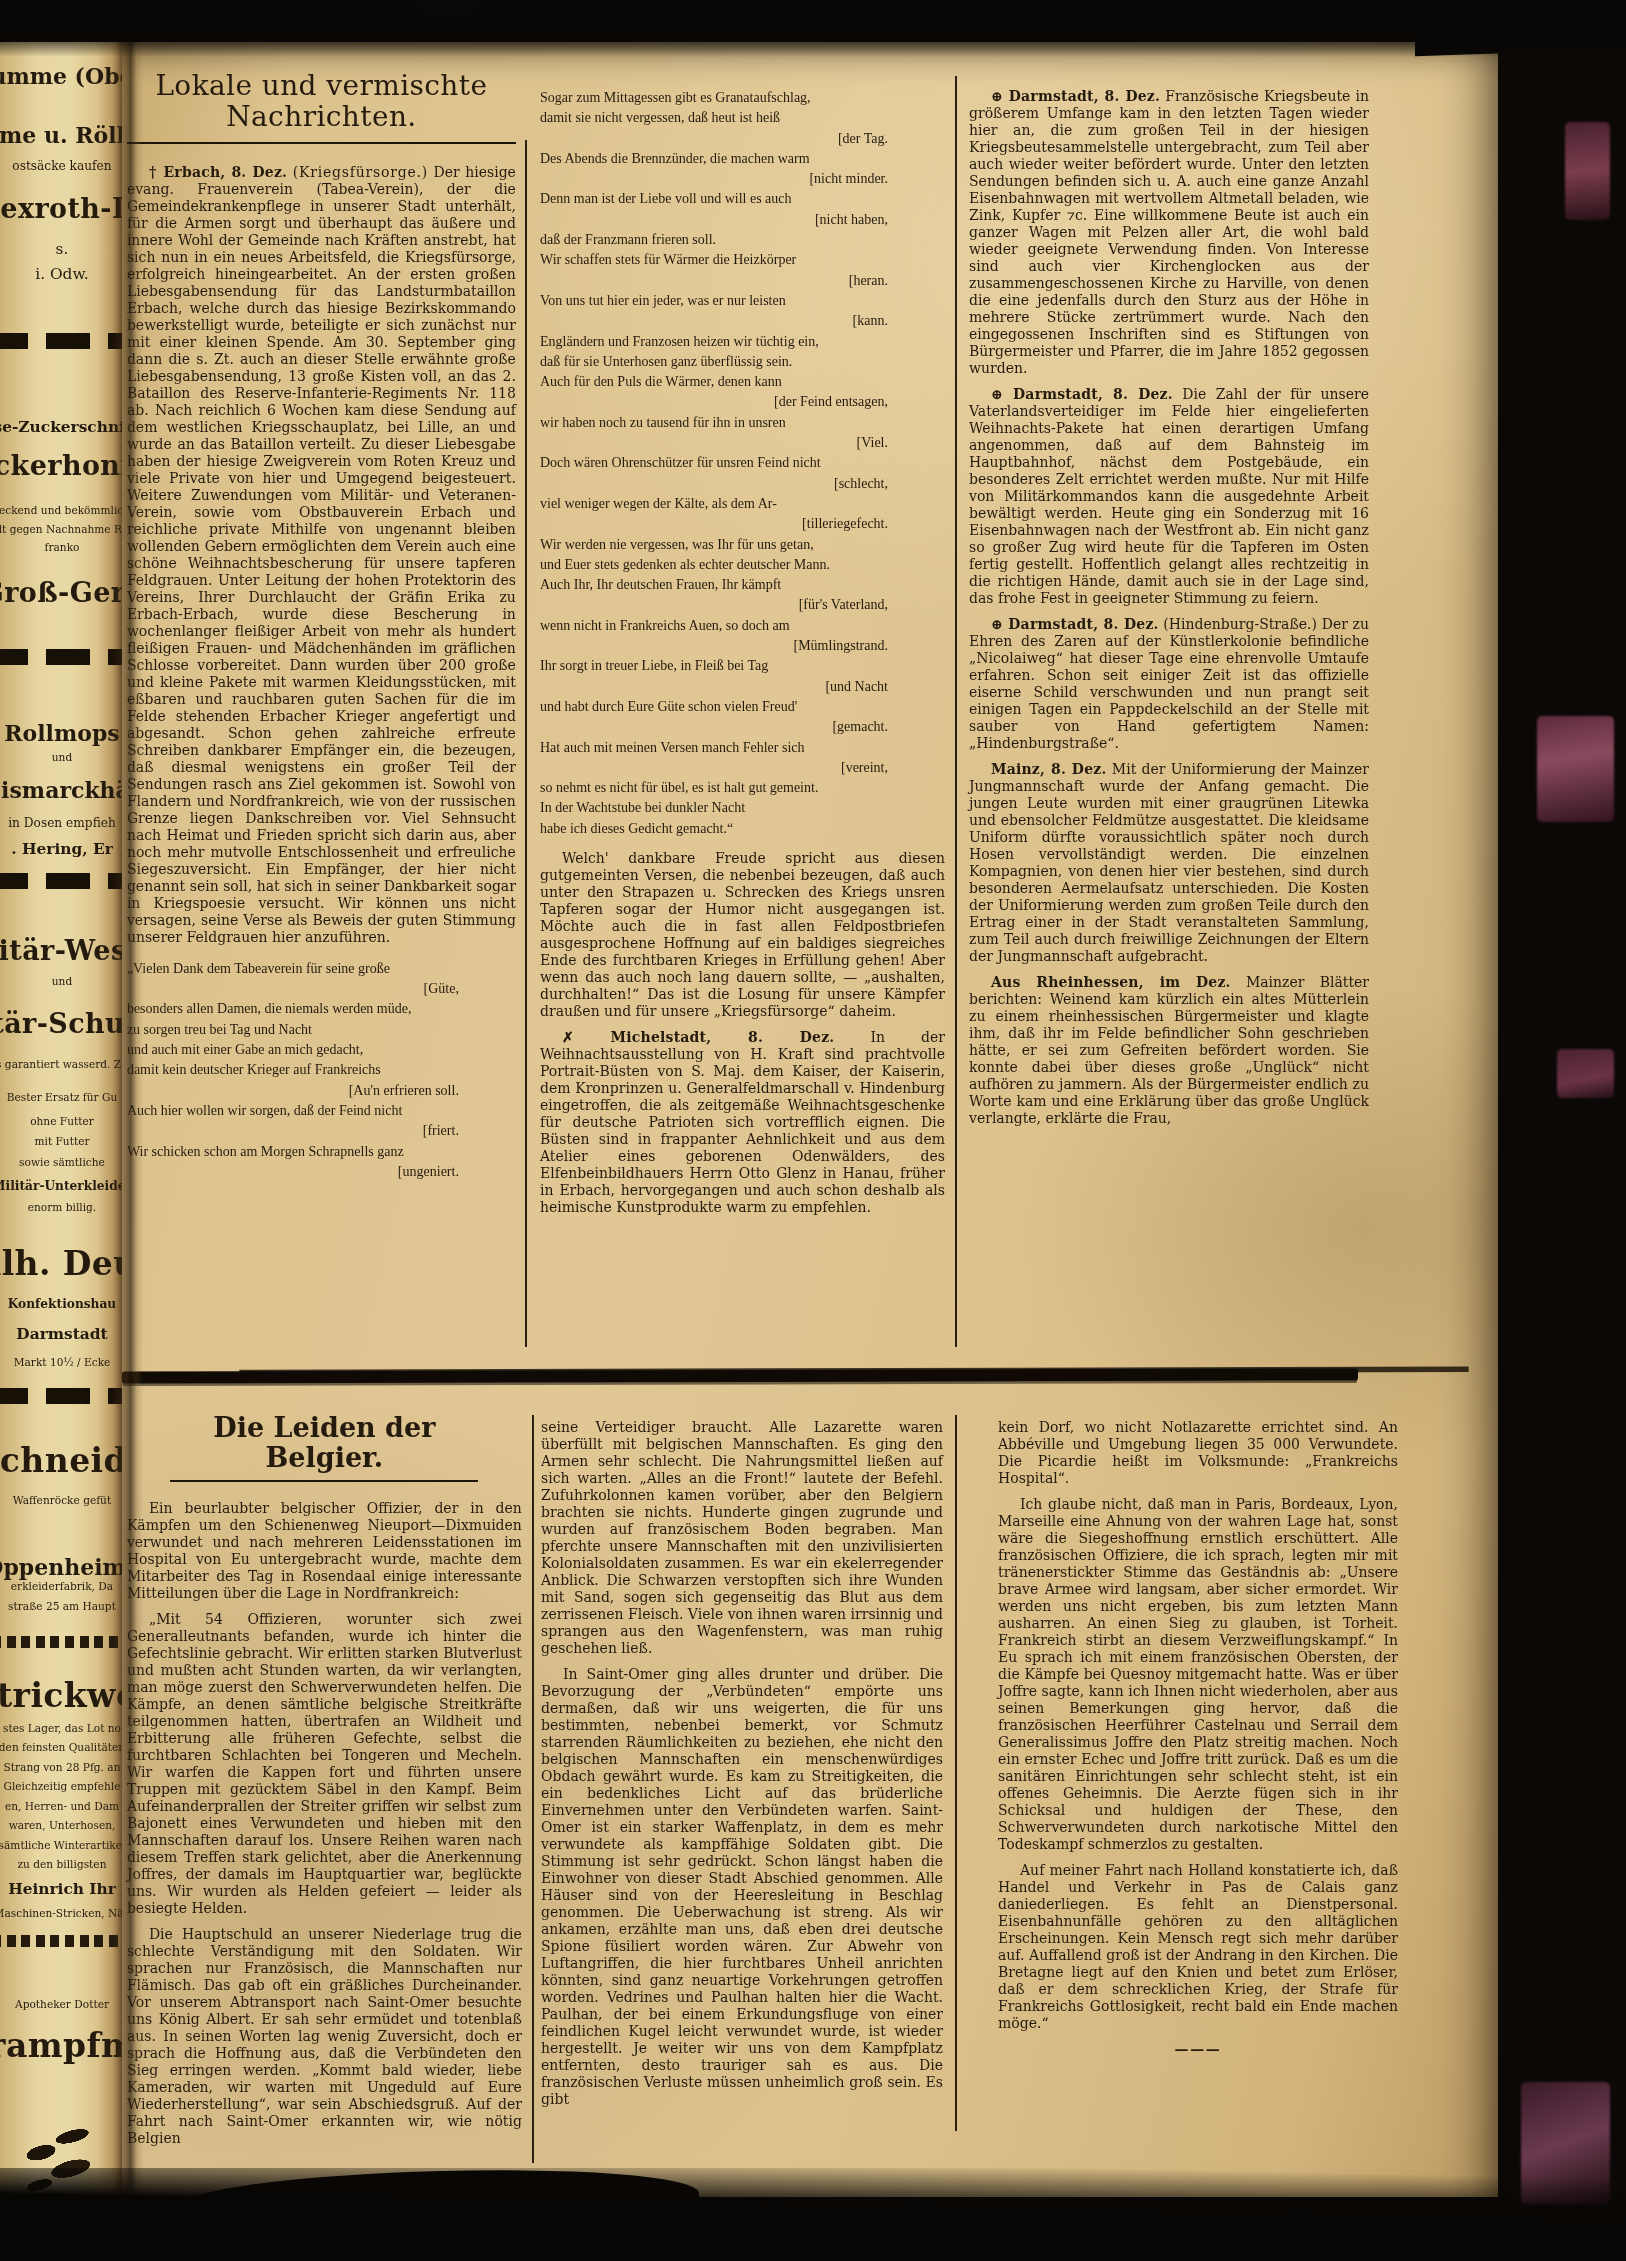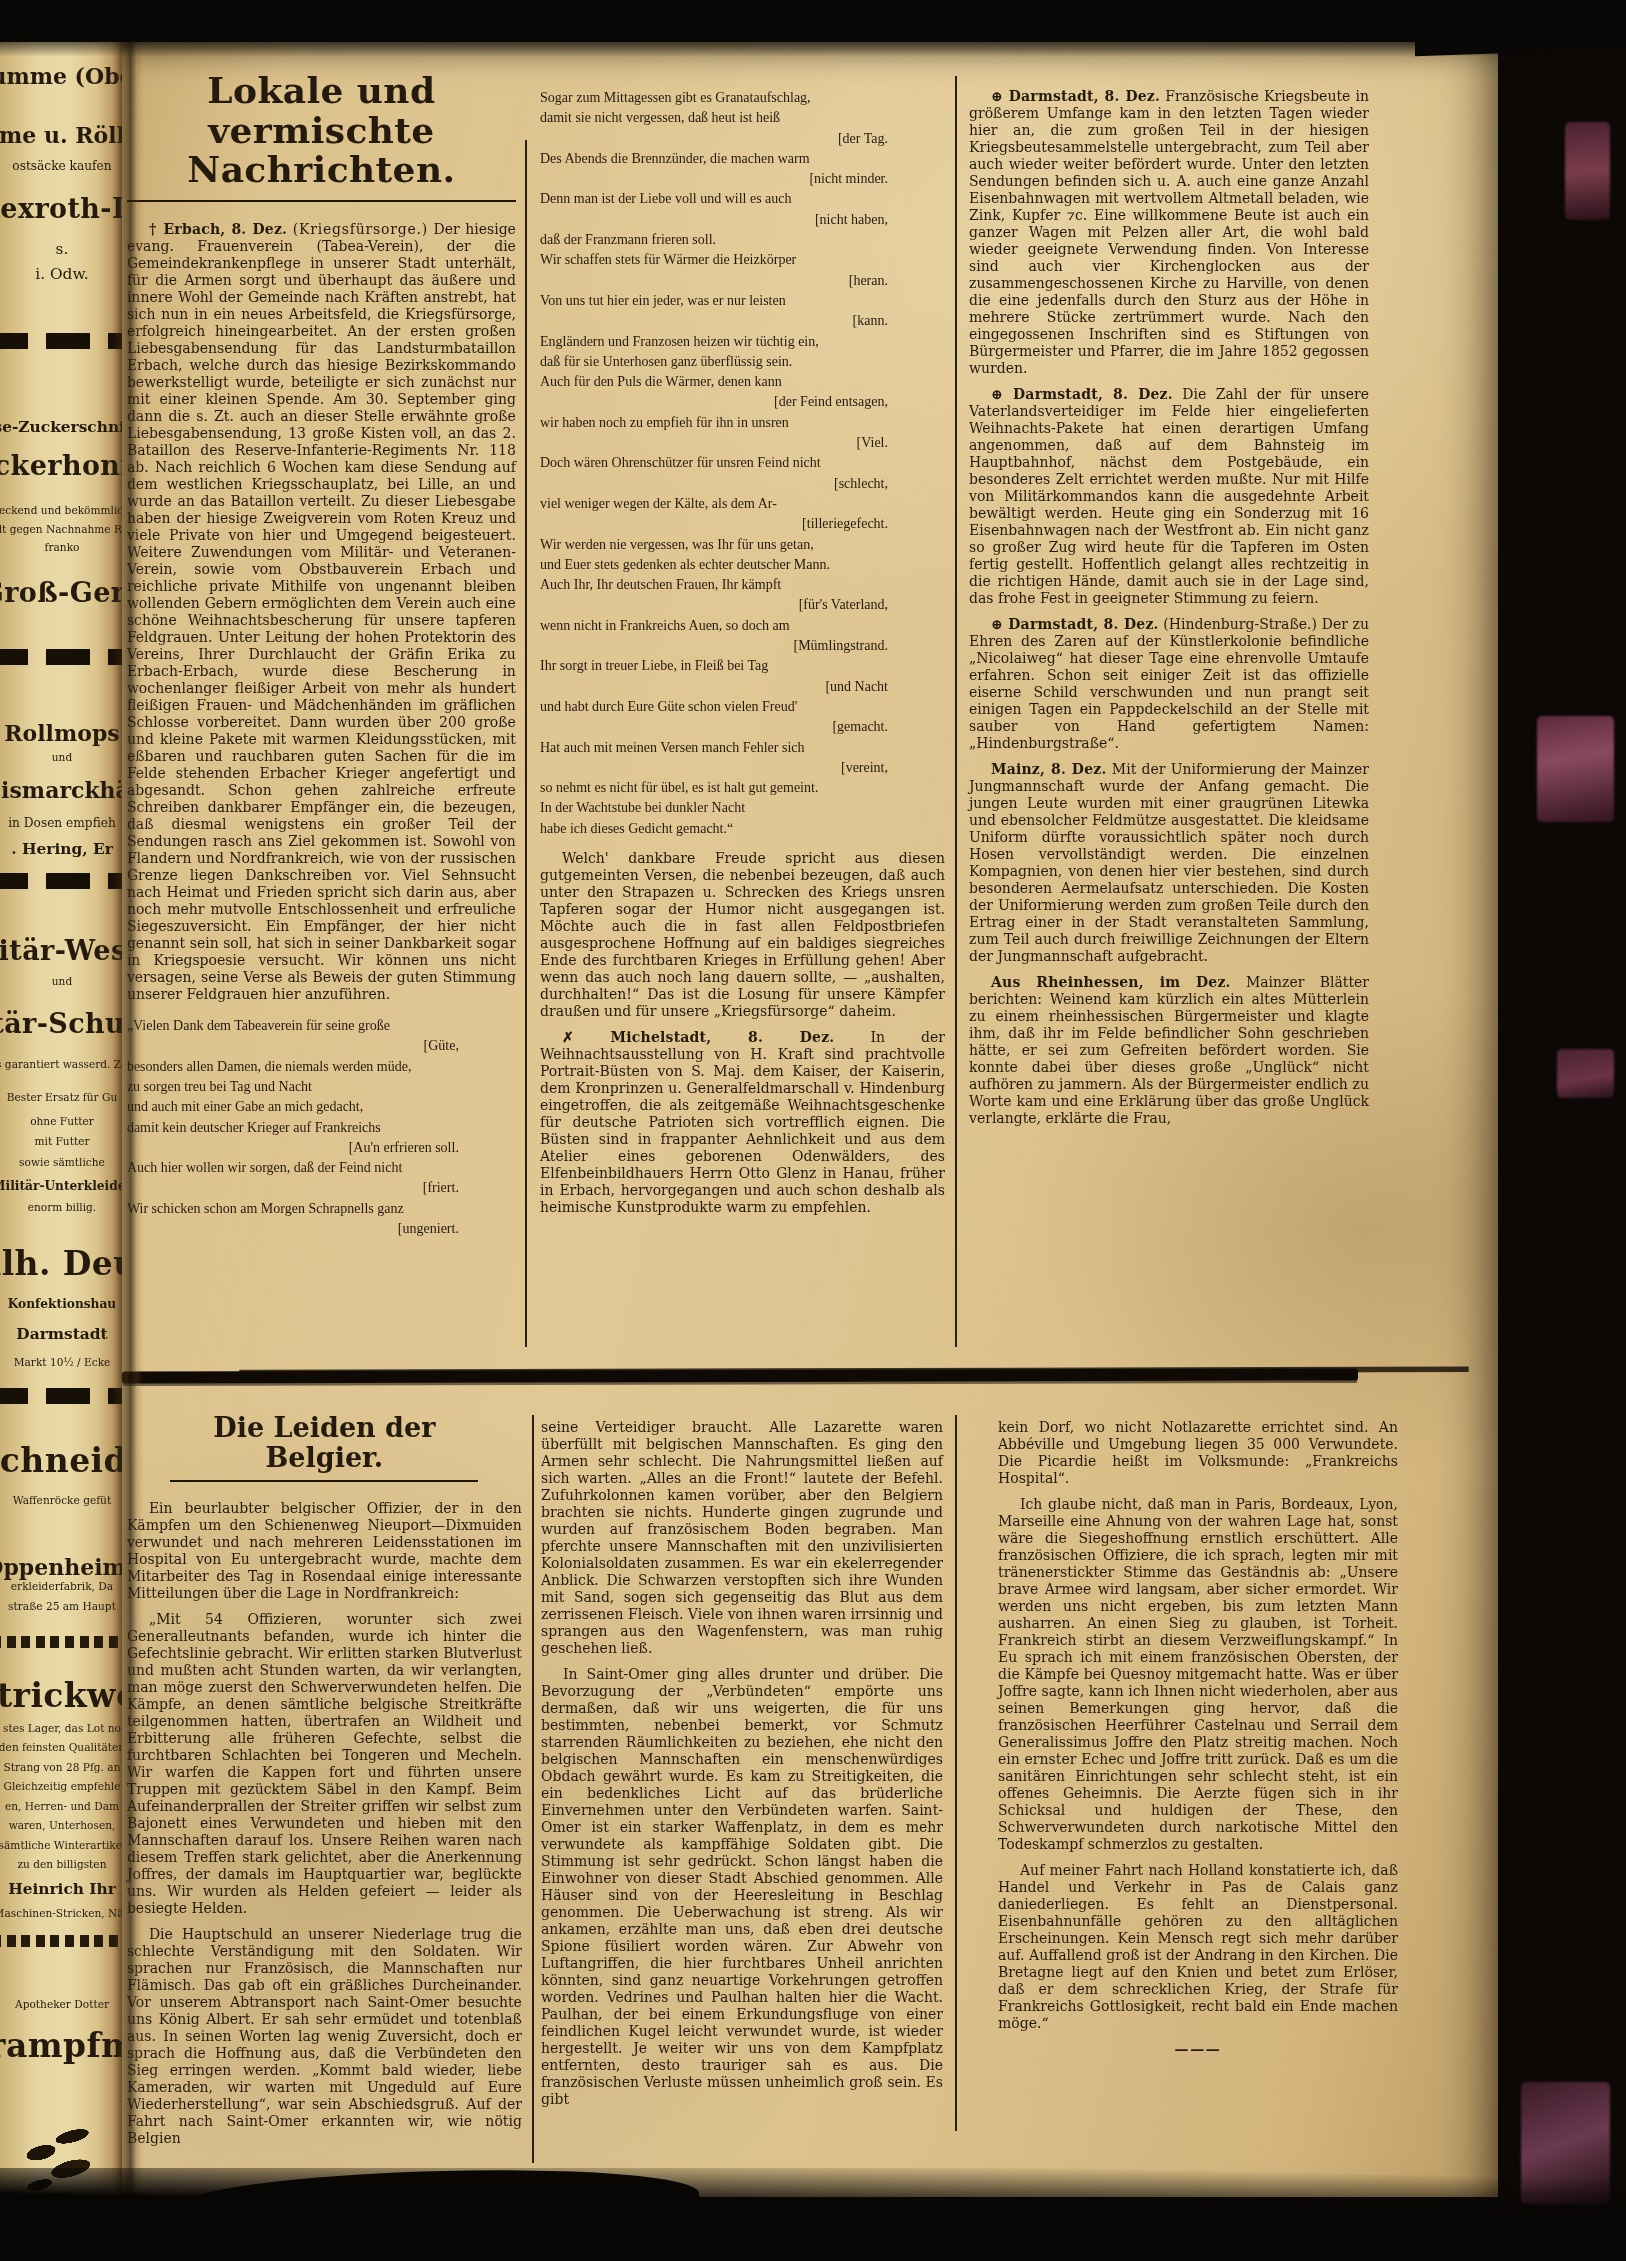--- a/index.html
+++ b/index.html
@@ -42,21 +42,21 @@
     background:
       radial-gradient(976px 650px at 72% 10%,rgba(255,242,205,0.30),transparent 60%),
       radial-gradient(813px 732px at 15% 85%,rgba(110,80,30,0.20),transparent 65%),
       radial-gradient(569px 407px at 90% 55%,rgba(100,70,25,0.18),transparent 60%),
       linear-gradient(103deg,#c9ab72 0%,#dcc28c 9%,#e0c794 40%,#dbc08a 68%,#d2b47c 88%,#bc9c64 100%);
     box-shadow:inset 0 24.4px 33px -16.3px rgba(20,12,4,0.55), inset -33px 0 49px -24.4px rgba(20,12,4,0.6);}
   .col{position:absolute;text-align:justify;font-size:14px;line-height:17px;}
   .col p{margin:0 0 9px 0;text-indent:22px;}
   .lead{font-weight:bold;letter-spacing:0.2px;}
   .kick{letter-spacing:0.8px;}
-  h1.paper-h{font-size:36px;font-weight:bold;text-align:center;margin:0 0 19.5px 0;padding:0 0 9.8px 0;
+  h1.paper-h{font-size:28px;font-weight:normal;text-align:center;margin:0 0 19.5px 0;padding:0 0 9.8px 0;
     border-bottom:2.4px solid #1d140a;letter-spacing:0.4px;line-height:1.1;text-indent:0;}
   h2.paper-h{font-size:27px;font-weight:bold;text-align:center;margin:0 0 18px 0;padding:0 0 8.1px 0;
     border-bottom:2.4px solid #1d140a;width:78%;margin-left:auto;margin-right:auto;line-height:1.1;}
   .poem{margin:13px 0 11.4px 0;text-align:left;font-family:Liberation Serif, serif;}
   .poem .vline{line-height:20.3px;text-indent:0;}
   .poem .cont{text-align:right;padding-right:57px;}
   .vrule{position:absolute;width:1.6px;background:#291f12;}
   .section-divider{position:absolute;left:0;top:1328px;width:1236px;height:12.2px;background:#0f0a05;
     border-radius:2.4px;transform:rotate(-0.15deg);box-shadow:0 3.3px 0 -0.8px rgba(15,10,5,0.55),114px -4.9px 0 -3.3px rgba(15,10,5,0.8);}
   .dash-end{text-align:center;text-indent:0 !important;letter-spacing:1.6px;font-weight:bold;}
@@ -192,21 +192,21 @@
             <div class="vline cont">[nicht haben,</div>
             <div class="vline">daß der Franzmann frieren soll.</div>
             <div class="vline">Wir schaffen stets für Wärmer die Heizkörper</div>
             <div class="vline cont">[heran.</div>
             <div class="vline">Von uns tut hier ein jeder, was er nur leisten</div>
             <div class="vline cont">[kann.</div>
             <div class="vline">Engländern und Franzosen heizen wir tüchtig ein,</div>
             <div class="vline">daß für sie Unterhosen ganz überflüssig sein.</div>
             <div class="vline">Auch für den Puls die Wärmer, denen kann</div>
             <div class="vline cont">[der Feind entsagen,</div>
-            <div class="vline">wir haben noch zu empfieh für ihn in unsren</div>
+            <div class="vline">wir haben noch zu tausend für ihn in unsren</div>
             <div class="vline cont">[Viel.</div>
             <div class="vline">Doch wären Ohrenschützer für unsren Feind nicht</div>
             <div class="vline cont">[schlecht,</div>
             <div class="vline">viel weniger wegen der Kälte, als dem Ar-</div>
             <div class="vline cont">[tilleriegefecht.</div>
             <div class="vline">Wir werden nie vergessen, was Ihr für uns getan,</div>
             <div class="vline">und Euer stets gedenken als echter deutscher Mann.</div>
             <div class="vline">Auch Ihr, Ihr deutschen Frauen, Ihr kämpft</div>
             <div class="vline cont">[für's Vaterland,</div>
             <div class="vline">wenn nicht in Frankreichs Auen, so doch am</div>

